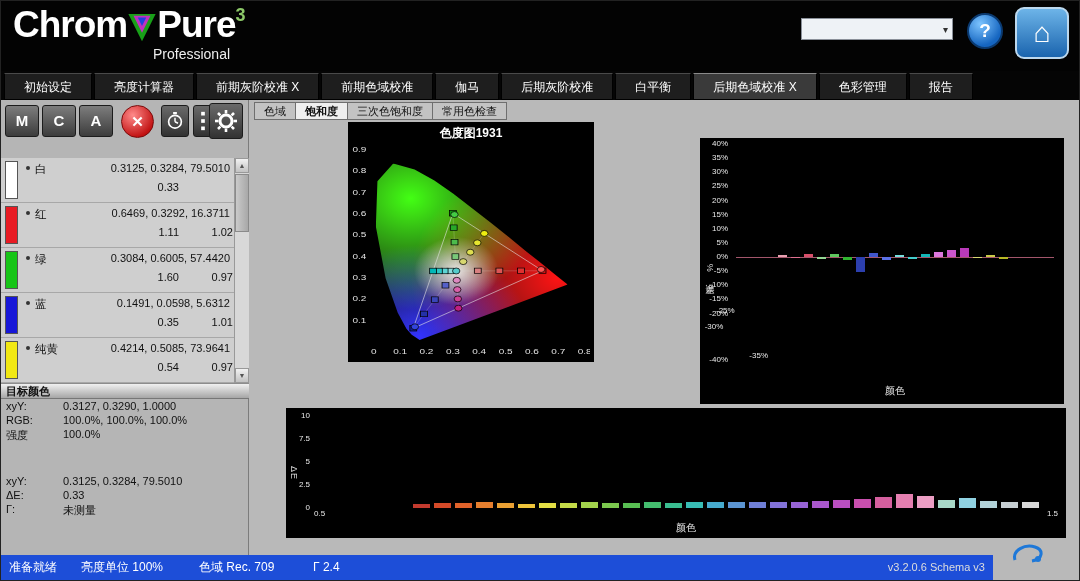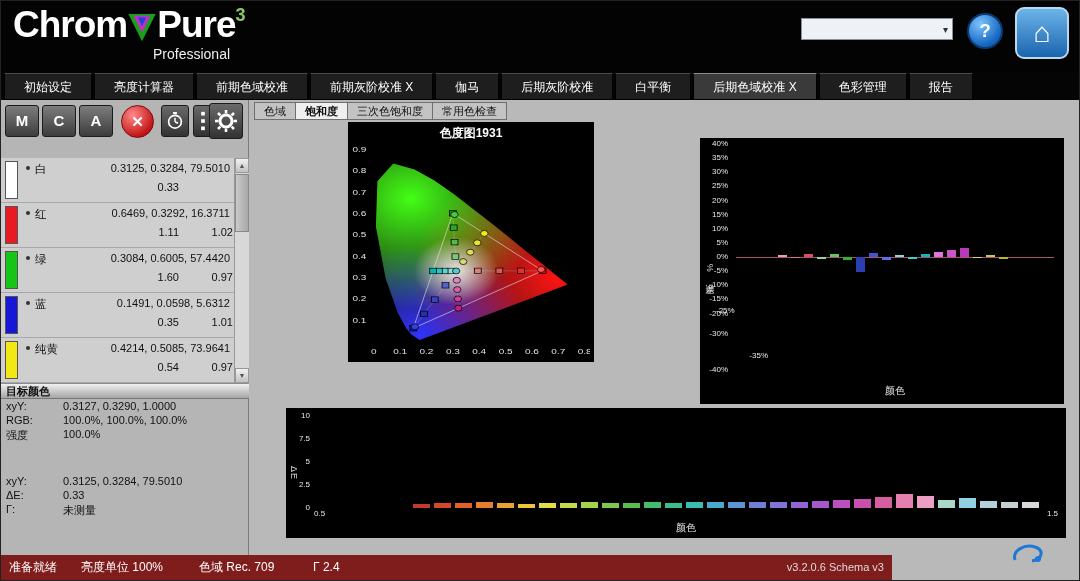--- a/index.html
+++ b/index.html
@@ -76,21 +76,21 @@
   .chart3 .tk{width:28px}
   .zero{position:absolute;left:0;right:0;top:112.5px;height:1px;background:#a3566b}
   .vlab{position:absolute;left:3px;top:50%;transform:translateY(-50%);writing-mode:vertical-rl;font-size:9px;color:#ddd;letter-spacing:1px}
   .xlab{position:absolute;text-align:center;color:#e8e8e8;font-size:10px}
   .chart2 .xlab{left:36px;width:318px;bottom:6px}
   .chart3 .xlab{left:32px;width:736px;bottom:3px}
   .xmin,.xmax{position:absolute;top:101px;font-size:8px;color:#e8e8e8}
   .xmin{left:28px}.xmax{right:8px}
 
   
-  .statusbar{position:absolute;left:0;bottom:0;width:891px;height:25px;background:#7f1d1d;color:#fff;font-size:12px}
+  .statusbar{position:absolute;left:0;bottom:0;width:992px;height:25px;background:#1d4ed8;color:#fff;font-size:12px}
   .si{position:absolute;top:0;line-height:25px;white-space:nowrap}
   .si0{left:8px}.si1{left:80px}.si2{left:198px}.si3{left:312px}
   .version{position:absolute;right:8px;top:0;line-height:25px;font-size:11px;color:#ddd}
   .brand{position:absolute;right:32px;bottom:14px;width:36px;height:24px;z-index:5}
 </style>
 </head>
 <body>
 
 <div class="header">
   <div class="logo">
@@ -112,22 +112,22 @@
     <span>?</span>
   </div>
   <div class="home-btn">
     <span class="home-glyph">⌂</span>
   </div>
 </div>
 
 <div class="tabbar">
   <div class="tab">初始设定</div>
   <div class="tab">亮度计算器</div>
+  <div class="tab">前期灰阶校准  X</div>
   <div class="tab">前期色域校准</div>
-  <div class="tab">前期灰阶校准  X</div>
   <div class="tab">伽马</div>
   <div class="tab">后期灰阶校准</div>
   <div class="tab">白平衡</div>
   <div class="tab active">后期色域校准  X</div>
   <div class="tab">色彩管理</div>
   <div class="tab">报告</div>
 </div>
 
 <div class="sidebar">
   <div class="sb-toolbar">
@@ -378,23 +378,23 @@
       <div class="tk" style="top: 57.5px;">20%</div>
       <div class="tk" style="top: 71.625px;">15%</div>
       <div class="tk" style="top: 85.75px;">10%</div>
       <div class="tk" style="top: 99.875px;">5%</div>
       <div class="tk" style="top: 114px;">0%</div>
       <div class="tk" style="top: 128.125px;">-5%</div>
       <div class="tk" style="top: 142.25px;">-10%</div>
       <div class="tk" style="top: 156.375px; text-align: right;">-15%</div>
       <div class="tk" style="top: 170.5px;">-20%</div>
       <div class="tk" style="top: 168px; padding-left: 16px;">-25%</div>
-      <div class="tk" style="top: 191px;">-30%</div>
+      <div class="tk" style="top: 184px; text-align: center;">-30%</div>
       <div class="tk" style="top: 212.875px; margin-left: 40px;">-35%</div>
-      <div class="tk" style="top: 227px;">-40%</div>
+      <div class="tk" style="top: 217px;">-40%</div>
     </div>
 
   <div class="chart3" id="chart3">
     <div class="vlab">ΔE</div>
     <div class="plot" id="plot3">
         <div class="bar" style="left: 95px; width: 17px; height: 4.14px; top: 87.86px; background: rgb(194, 58, 46);"></div>
         <div class="bar" style="left: 116px; width: 17px; height: 5.06px; top: 86.94px; background: rgb(212, 74, 40);"></div>
         <div class="bar" style="left: 137px; width: 17px; height: 4.6px; top: 87.4px; background: rgb(224, 98, 42);"></div>
         <div class="bar" style="left: 158px; width: 17px; height: 5.52px; top: 86.48px; background: rgb(229, 126, 46);"></div>
         <div class="bar" style="left: 179px; width: 17px; height: 4.6px; top: 87.4px; background: rgb(234, 160, 51);"></div>

